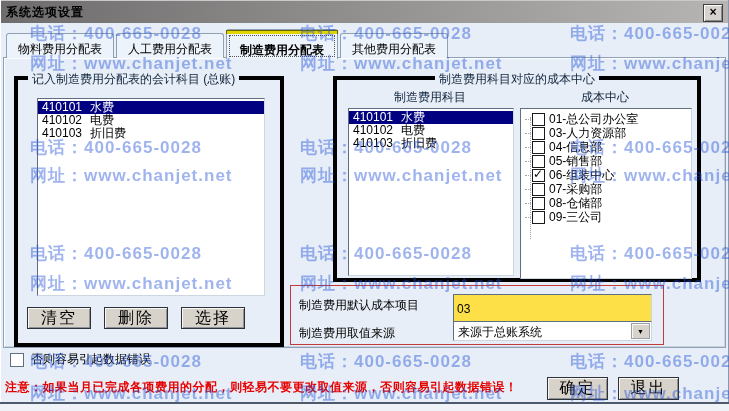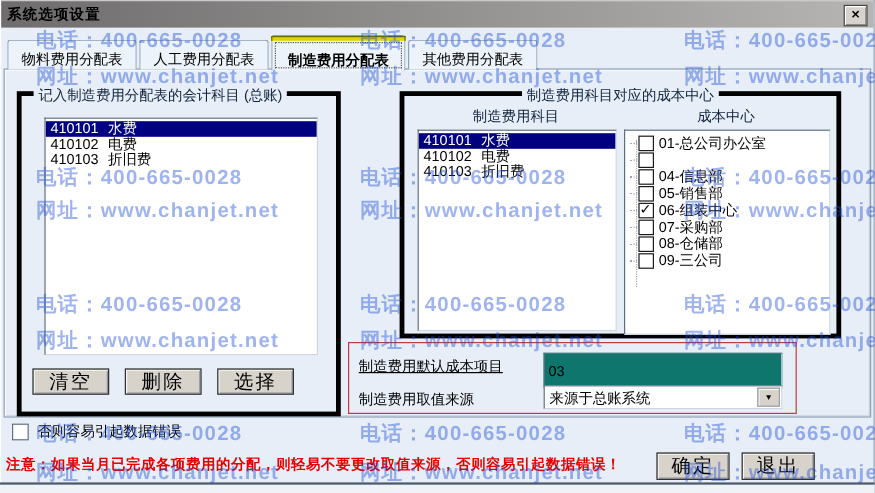--- a/index.html
+++ b/index.html
@@ -80,21 +80,21 @@
     position:absolute;background:#d7d3cb;border:1px solid #2c3238;
     box-shadow:inset 1px 1px 0 #f9f7f3, inset -1px -1px 0 #8d9298;
     display:flex;align-items:center;justify-content:center;
     font-size:16px;letter-spacing:2px;cursor:default;white-space:nowrap;
   }
   
   .red-box{position:absolute;left:286px;top:227px;width:372px;height:58px;border:1px solid #c23b3b;}
   .field-label{position:absolute;left:8px;white-space:nowrap;}
   .text-input{
     position:absolute;left:162px;width:199px;height:30px;
-    background:#0f766e;border:1px solid;border-color:#5f6f80 #cdd7e1 #cdd7e1 #5f6f80;
+    background:#fde047;border:1px solid;border-color:#5f6f80 #cdd7e1 #cdd7e1 #5f6f80;
     font-family:"Liberation Sans","DejaVu Sans",sans-serif;font-size:12px;
     padding:0 3px;box-sizing:border-box;outline:none;
   }
   .combo{
     position:absolute;left:162px;width:199px;height:20px;
     background:#fff;border:1px solid;border-color:#5f6f80 #cdd7e1 #cdd7e1 #5f6f80;
     box-sizing:border-box;
   }
   .combo .val{position:absolute;left:4px;top:2px;white-space:nowrap;}
   .combo .arrow-btn{
@@ -169,20 +169,21 @@
         </div>
       <div class="tree" id="center-list" style="left:183px;top:28px;width:170px;height:166px;">
           <div class="tree-row">
             <span class="stub"></span>
             <span class="cbox"></span>
             <span class="lbl">01-总公司办公室</span>
           </div>
           <div class="tree-row">
             <span class="stub"></span>
             <span class="cbox"></span>
+            <span class="lbl">03-人力资源部</span>
           </div>
           <div class="tree-row">
             <span class="stub"></span>
             <span class="cbox"></span>
             <span class="lbl">04-信息部</span>
           </div>
           <div class="tree-row">
             <span class="stub"></span>
             <span class="cbox"></span>
             <span class="lbl">05-销售部</span>
@@ -206,21 +207,21 @@
           </div>
           <div class="tree-row">
             <span class="stub"></span>
             <span class="cbox"></span>
             <span class="lbl">09-三公司</span>
           </div>
         </div>
     </div>
 
     <div class="red-box">
-      <span class="field-label" style="top:11px;text-decoration:underline;">制造费用默认成本项目</span>
+      <span class="field-label" style="top:11px;">制造费用默认成本项目</span>
       <input class="text-input" style="top: 8px;" type="text" value="03">
       <span class="field-label" style="top:39px;">制造费用取值来源</span>
       <div class="combo" style="top:35px;">
         <span class="val">来源于总账系统</span>
         <div class="arrow-btn">
           <span>▼</span>
         </div>
       </div>
     </div>
   </div>

